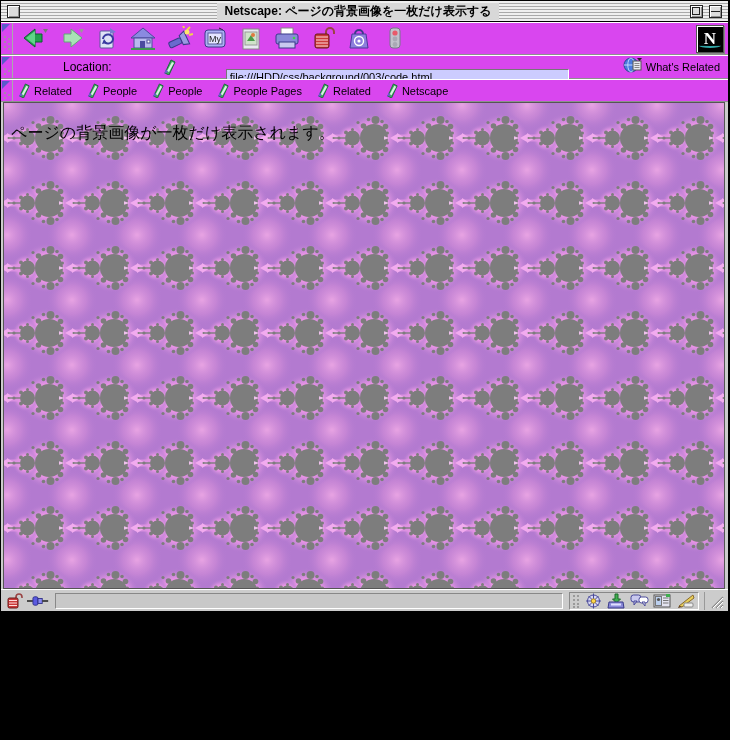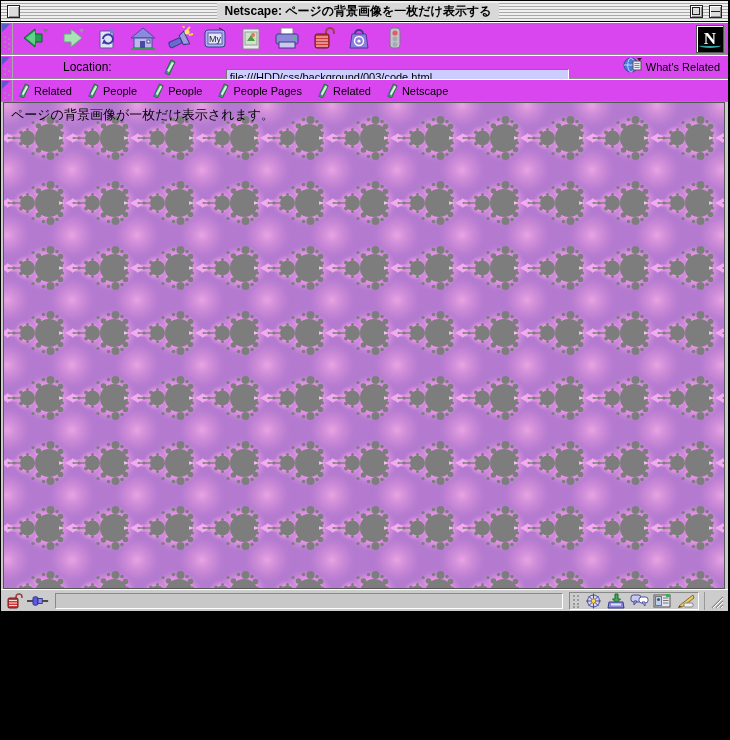--- a/index.html
+++ b/index.html
@@ -51,21 +51,21 @@
   .whatsrel { display:flex; align-items:flex-end; gap:3px; margin:0 8px 4px 10px;
               font-size:11px; color:#000; cursor:pointer; white-space:nowrap; }
   .pitem { display:flex; align-items:center; gap:3px; font-size:11px; color:#000;
            margin-right:14px; cursor:pointer; white-space:nowrap; }
 
   
   .content-frame { flex:1; background:#cccccc; padding:0 3px 0 2px; min-height:0; }
   .content { position:relative; width:100%; height:100%; overflow:hidden;
              border:1px solid #555; background:#b37ad0; }
   .content > svg.bg { position:absolute; inset:0; width:100%; height:100%; display:block; }
-  .pagemsg { position:absolute; top:3px; left:7px; font-size:13px; color:#000; z-index:2; }
+  .pagemsg { position:absolute; top:20px; left:7px; font-size:16px; color:#000; z-index:2; }
 
   
   .statusbar { height:22px; flex:0 0 22px; display:flex; align-items:center;
                background:#cccccc; border-top:1px solid #fff; padding:0 2px; gap:2px; }
   .sb-icon { display:flex; align-items:center; justify-content:center; width:22px; height:18px;
              cursor:pointer; }
   .sb-msg { flex:1; height:16px; margin:0 4px; background:#c8c8c8;
             border:1px solid; border-color:#888 #fff #fff #888; font-size:10px; padding:0 4px;
             color:#222; line-height:15px; }
   .combar { display:flex; align-items:center; height:18px; background:#cccccc;

